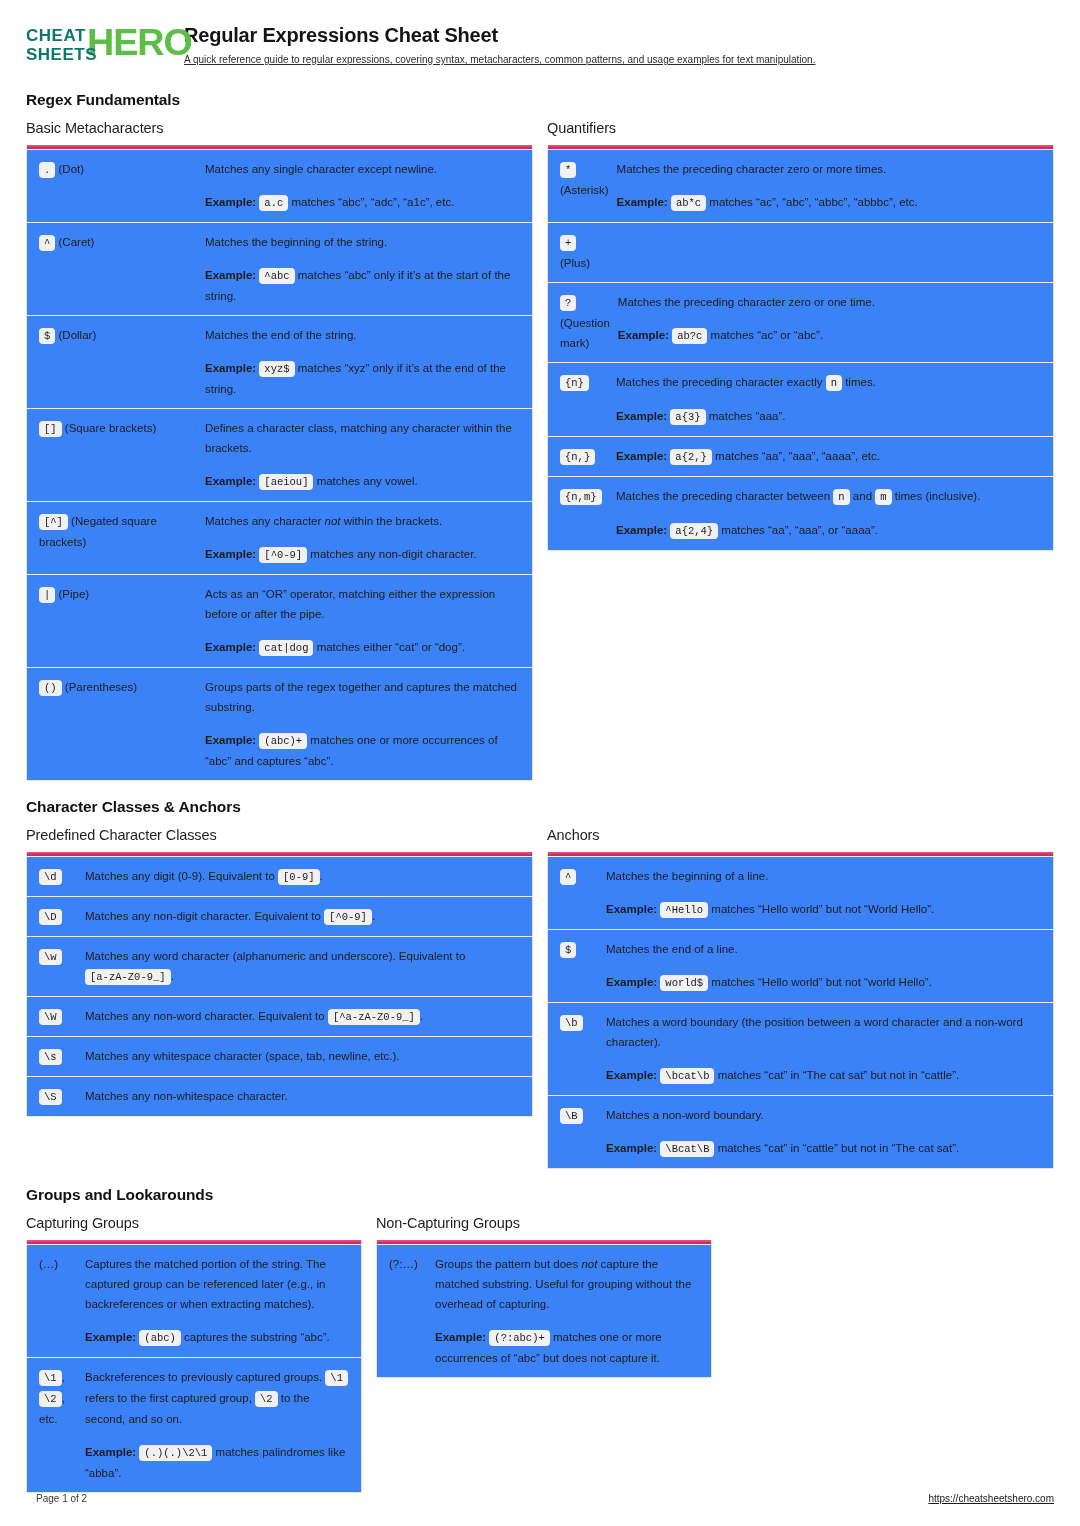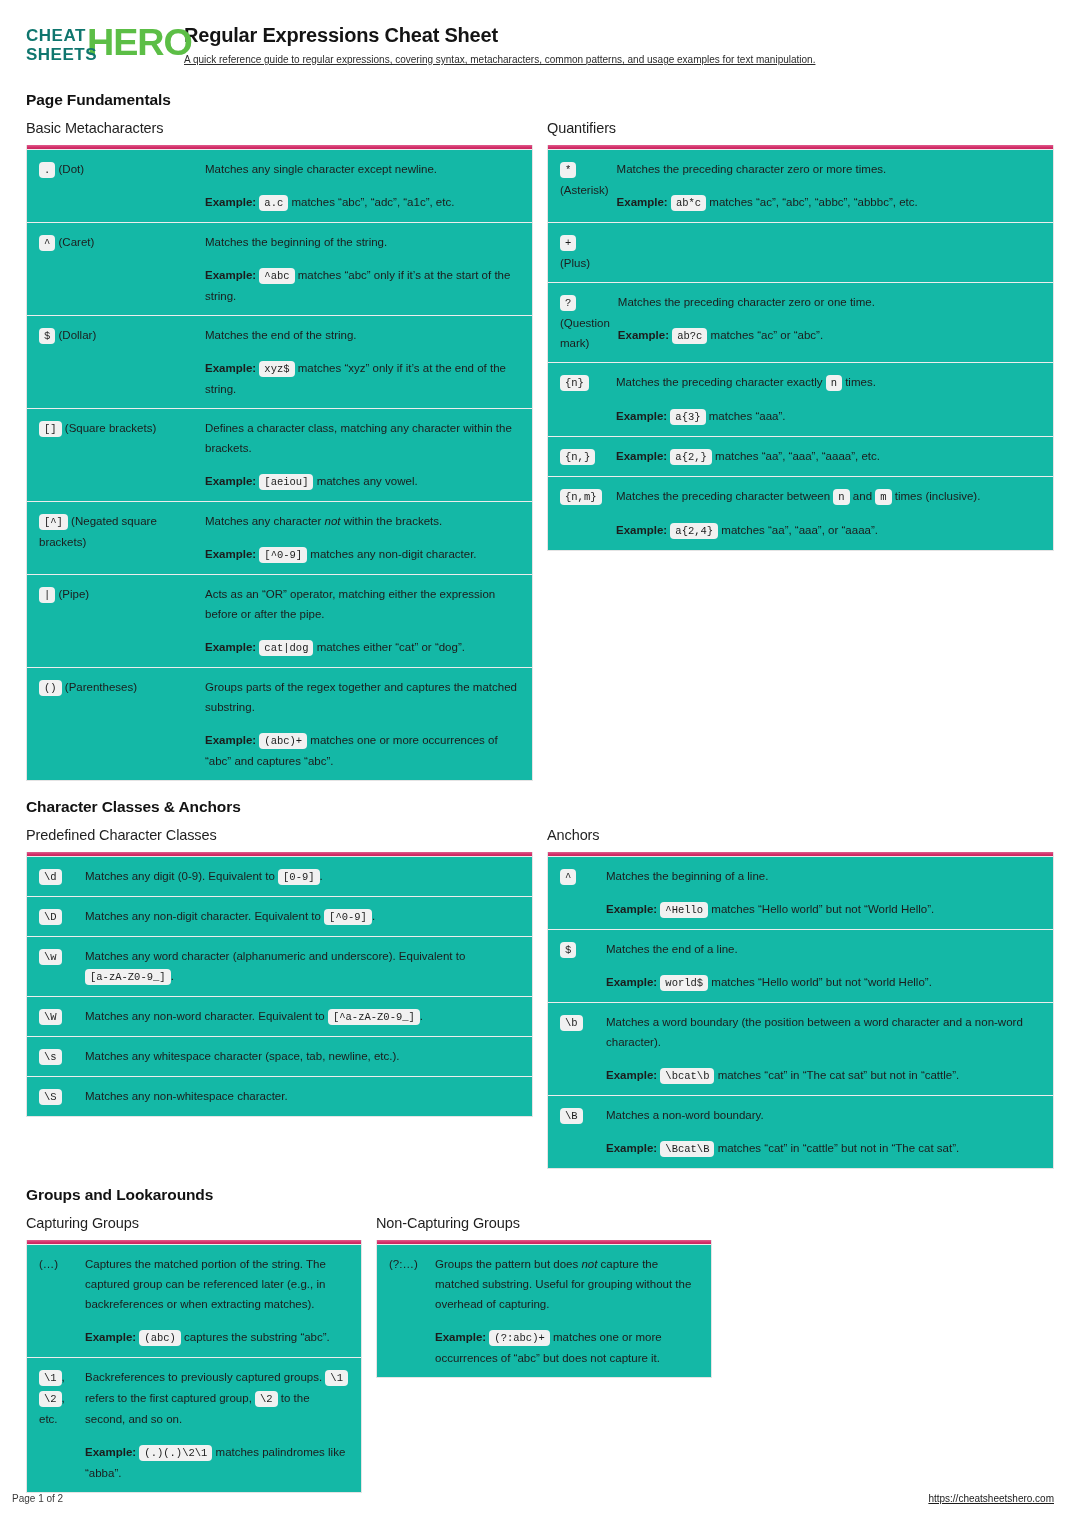--- a/index.html
+++ b/index.html
@@ -46,21 +46,21 @@
 
   
   .cols { display:flex; gap:14px; align-items:flex-start; }
   .col { flex:1 1 0; min-width:0; }
   .col-narrow { flex:0 0 336px; }
 
   
   .card {
     border:1px solid #e4e4e4;
     border-top:none;
-    background:#14b8a6;
+    background:#3b82f6;
   }
   .card-bar { height:4px; background:#d93b72; background:linear-gradient(180deg,#e05c8c 0%,#d32e68 60%,#c9265f 100%); }
   .row { display:flex; border-top:1px solid #ededed; padding:9px 10px 9px 12px; }
   .row:first-of-type { border-top:none; }
   .row .k {
     flex:0 0 166px; padding-right:8px;
     font-size:11.5px; line-height:20px; color:#1c1c1c;
   }
   .row .k.narrow { flex:0 0 46px; }
   .row .k.mid { flex:0 0 56px; }
@@ -76,21 +76,21 @@
     background:#f1f1f1;
     border-radius:4px;
     padding:2px 5px;
     color:#1b1b1b;
     white-space:nowrap;
   }
   em { font-style:italic; }
 
   
   .footer {
-    position:absolute; left:12px; right:26px; bottom:22px;
+    position:absolute; left:36px; right:26px; bottom:22px;
     display:flex; justify-content:space-between; align-items:center;
     font-size:10px; color:#3a3a3a;
   }
   .footer a { color:#1b1b1b; text-decoration:underline; }
 </style>
 </head>
 <body>
 
 <div class="page">
 
@@ -103,21 +103,21 @@
       <div class="hero">HERO</div>
     </div>
     <div class="titles">
       <h1 class="doc-title">Regular Expressions Cheat Sheet</h1>
       <p class="doc-sub">A quick reference guide to regular expressions, covering syntax, metacharacters, common patterns, and usage examples for text manipulation.</p>
     </div>
   </div>
 
   <div id="sections-root">
       <div>
-        <div class="section-title">Page Fundamentals</div>
+        <div class="section-title">Regex Fundamentals</div>
         <div class="cols">
           <div class="col">
             <div>
               <div class="sub-title">Basic Metacharacters</div>
               <div class="card">
                 <div class="card-bar"></div>
                 <div class="row">
                   <div class="k "><code>.</code> <span>(Dot)</span></div>
                   <div class="v">
                     <p>Matches any single character except newline.</p>

